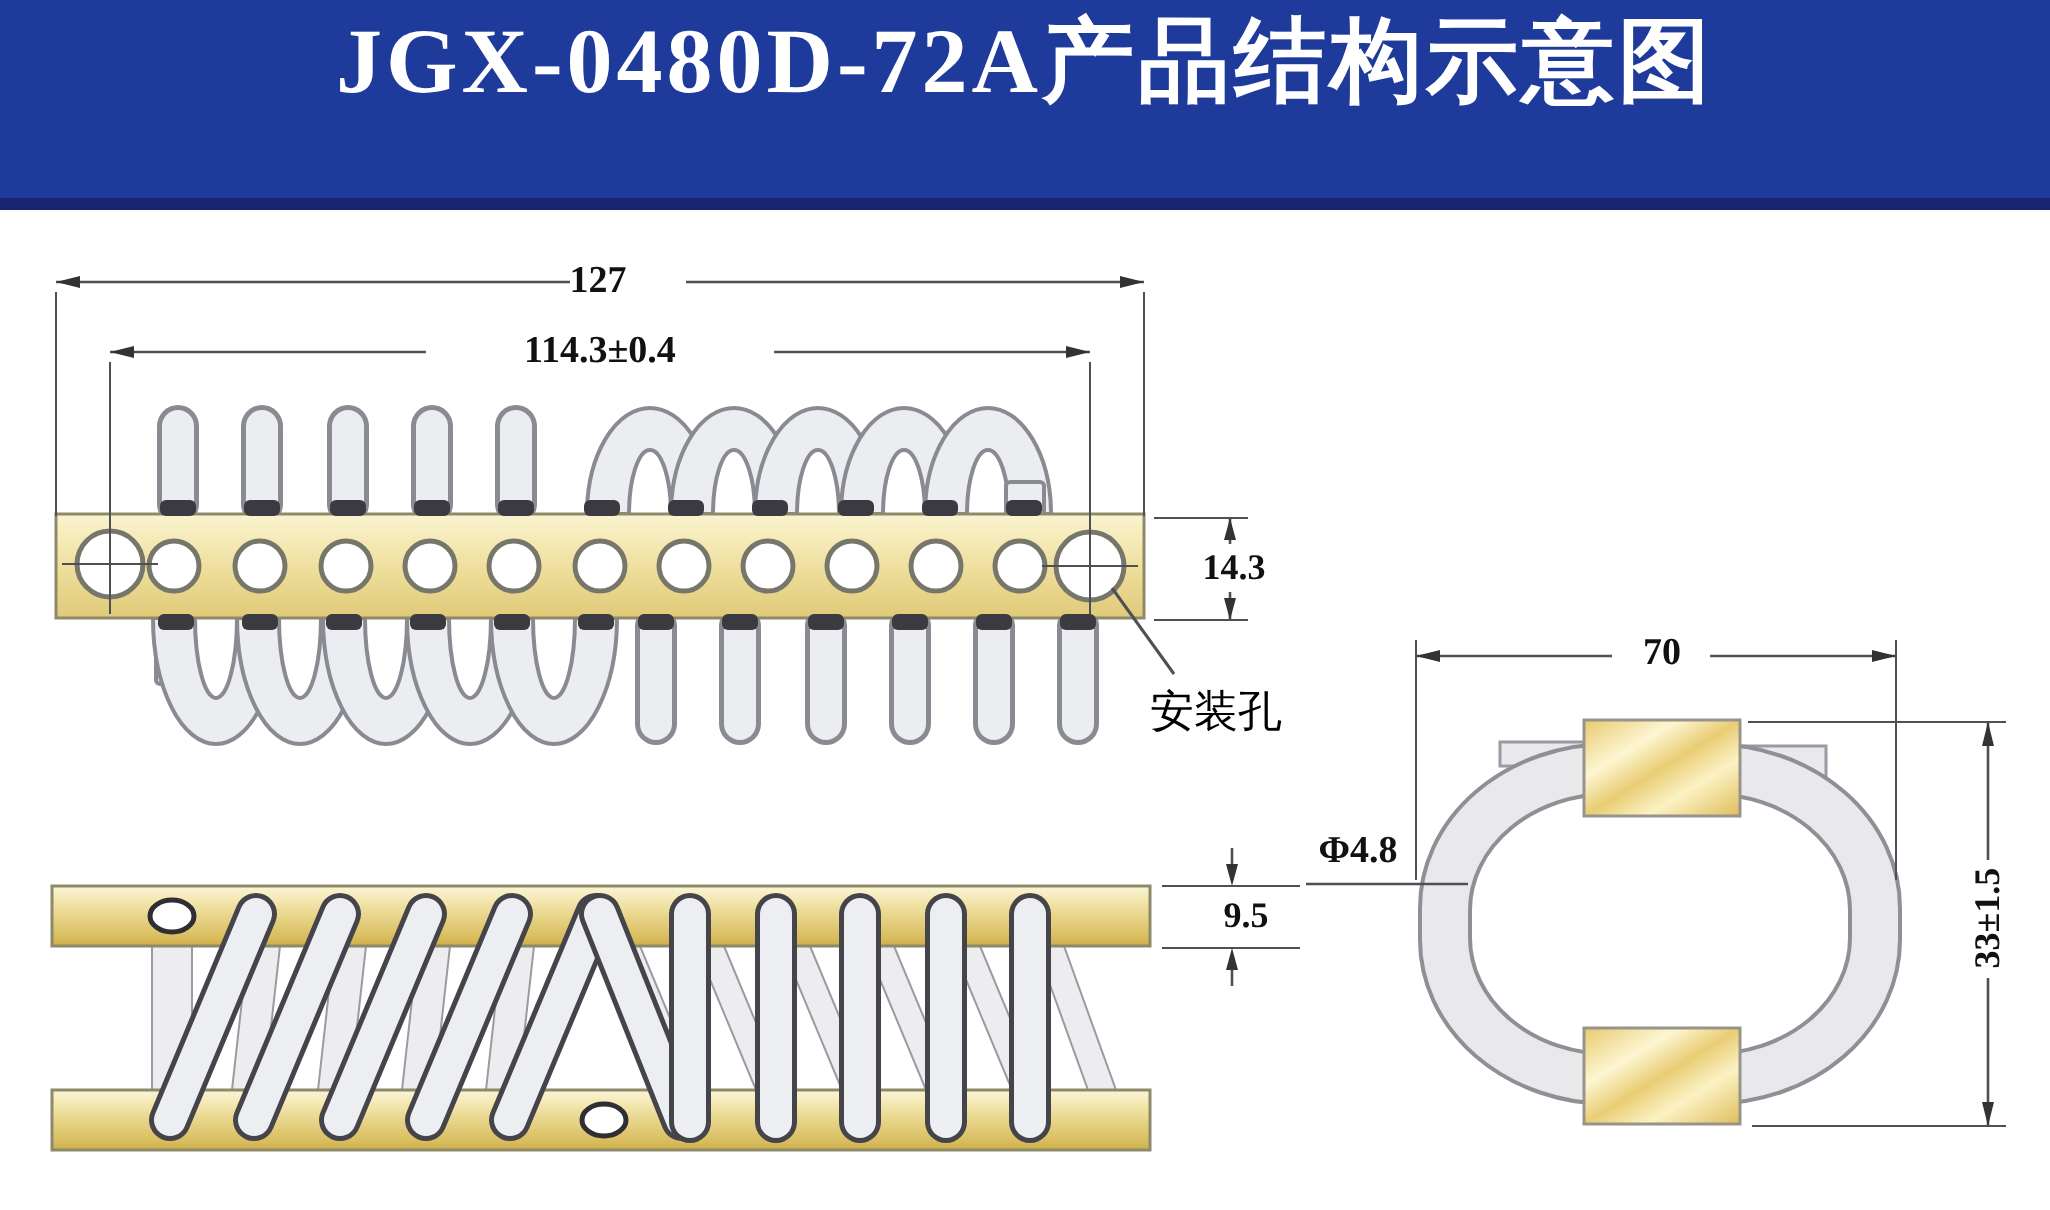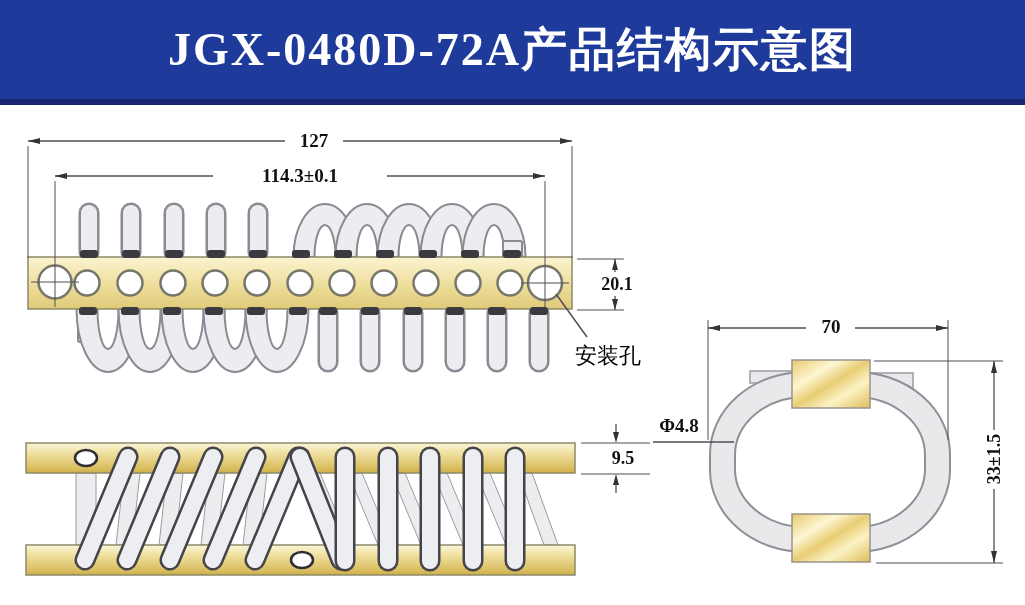--- a/index.html
+++ b/index.html
@@ -1,19 +1,19 @@
 <!DOCTYPE html>
 <html><head>
 <meta charset="utf-8">
 <style>
   html,body{margin:0;padding:0;background:#ffffff;}
   #stage{position:relative;width:1025px;height:605px;background:#fff;overflow:hidden;
          font-family:"Liberation Serif","DejaVu Serif",serif;}
   #banner{position:absolute;left:0;top:0;width:100%;height:99px;
-          display:flex;align-items:center;justify-content:center;
+          display:flex;justify-content:center;
           border-bottom:6px solid #172573;}
   #banner .title{color:#ffffff;font-size:46px;font-weight:700;letter-spacing:2px;
                  font-family:"Liberation Serif","DejaVu Serif",serif;white-space:nowrap;}
   .dim{position:absolute;color:#111;font-weight:700;white-space:nowrap;
        font-family:"Liberation Serif","DejaVu Serif",serif;transform:translate(-50%,-50%);}
   .cjk{position:absolute;color:#000;white-space:nowrap;
        font-family:"Liberation Serif","DejaVu Serif",serif;}
   svg{position:absolute;left:0;top:0;}
   .rot{transform:translate(-50%,-50%) rotate(-90deg);}
 </style>
@@ -253,21 +253,21 @@
         <g fill="#333" stroke="none">
           <polygon points="708,328 720,325 720,331"></polygon>
             <polygon points="948,328 936,325 936,331"></polygon>
           <polygon points="994,361 991,373 997,373"></polygon>
             <polygon points="994,563 991,551 997,551"></polygon>
         </g>
       </g>
     </g>
   </svg>
 
-  <div class="dim" style="left:314px;top:141px;font-size:19px;">127</div>
-  <div class="dim" style="left:300px;top:176px;font-size:19px;">114.3±0.1</div>
-  <div class="dim" style="left:617px;top:284px;font-size:18px;">20.1</div>
+  <div class="dim" style="left:299px;top:141px;font-size:19px;">127</div>
+  <div class="dim" style="left:300px;top:176px;font-size:19px;">114.3±0.4</div>
+  <div class="dim" style="left:617px;top:284px;font-size:18px;">14.3</div>
   <div class="dim" style="left:615px;top:458px;font-size:18px;padding-left:16px;">9.5</div>
   <div class="dim" style="left:831px;top:327px;font-size:19px;">70</div>
   <div class="dim" style="left:679px;top:426px;font-size:19px;text-align:right;">Φ4.8</div>
   <div class="dim rot" style="left:994px;top:459px;font-size:18px;">33±1.5</div>
   <div class="cjk" style="left:575px;top:341px;font-size:22px;">安装孔</div>
 </div>
 
 </body></html>

